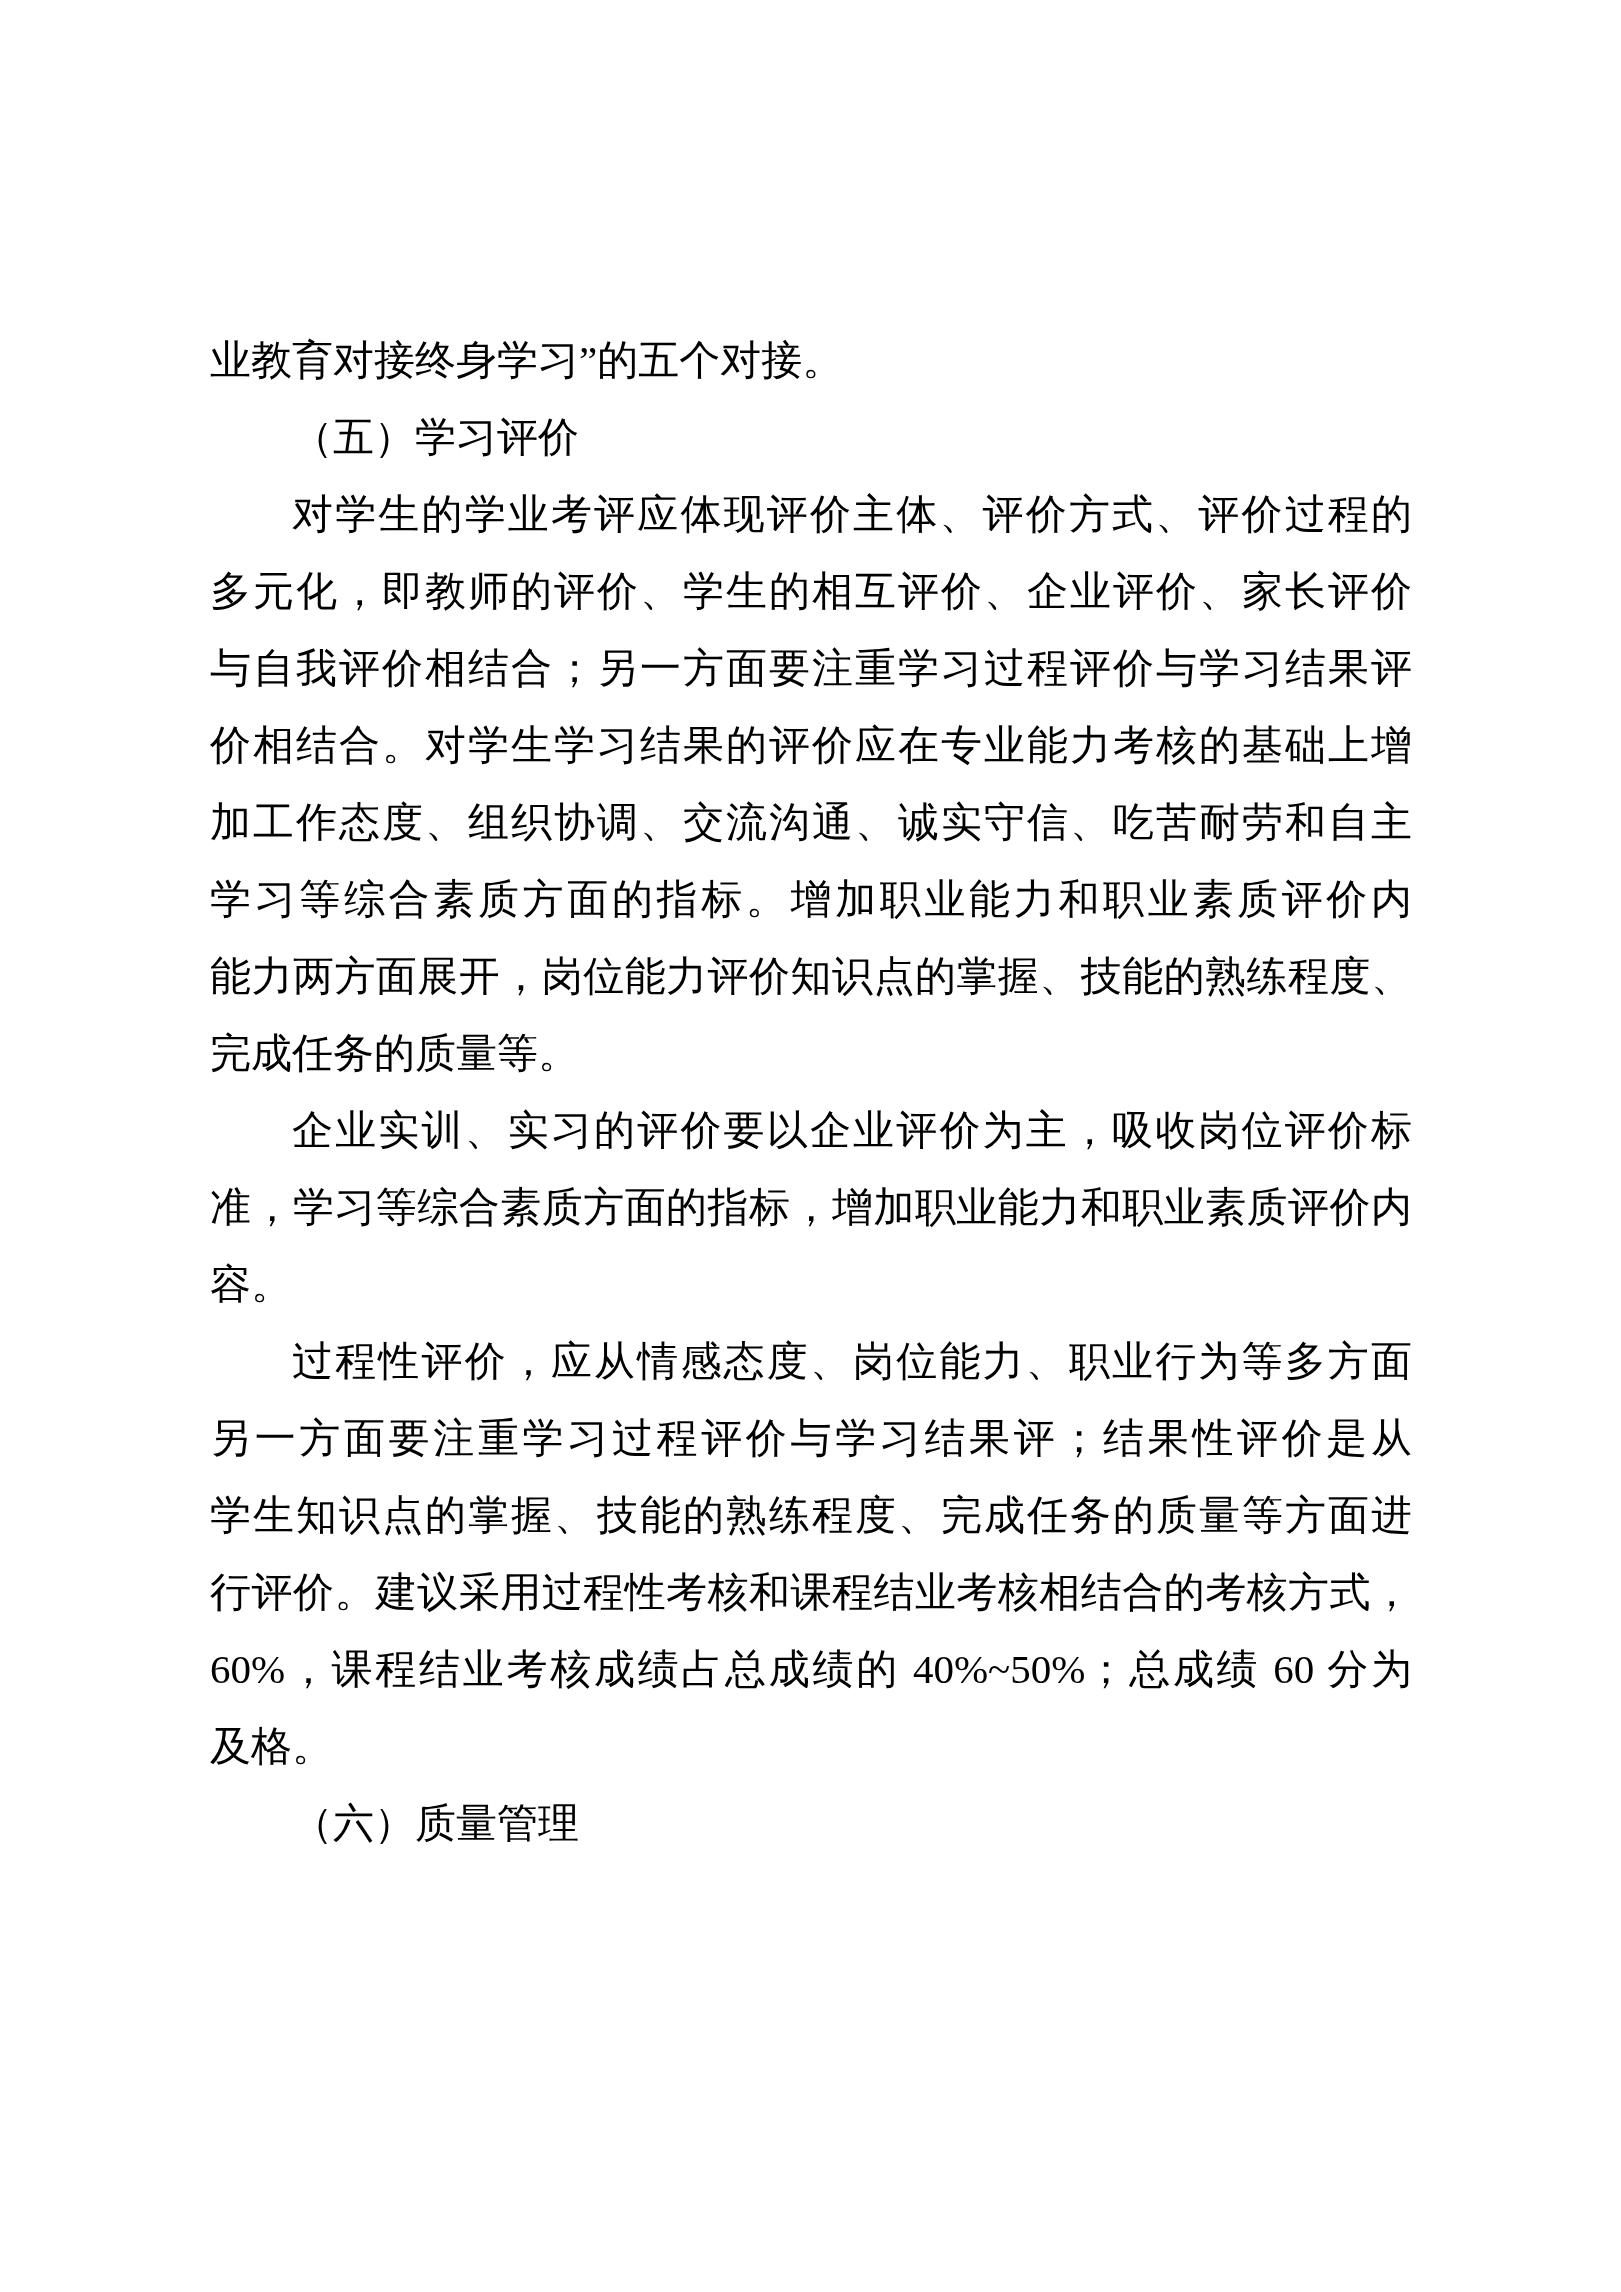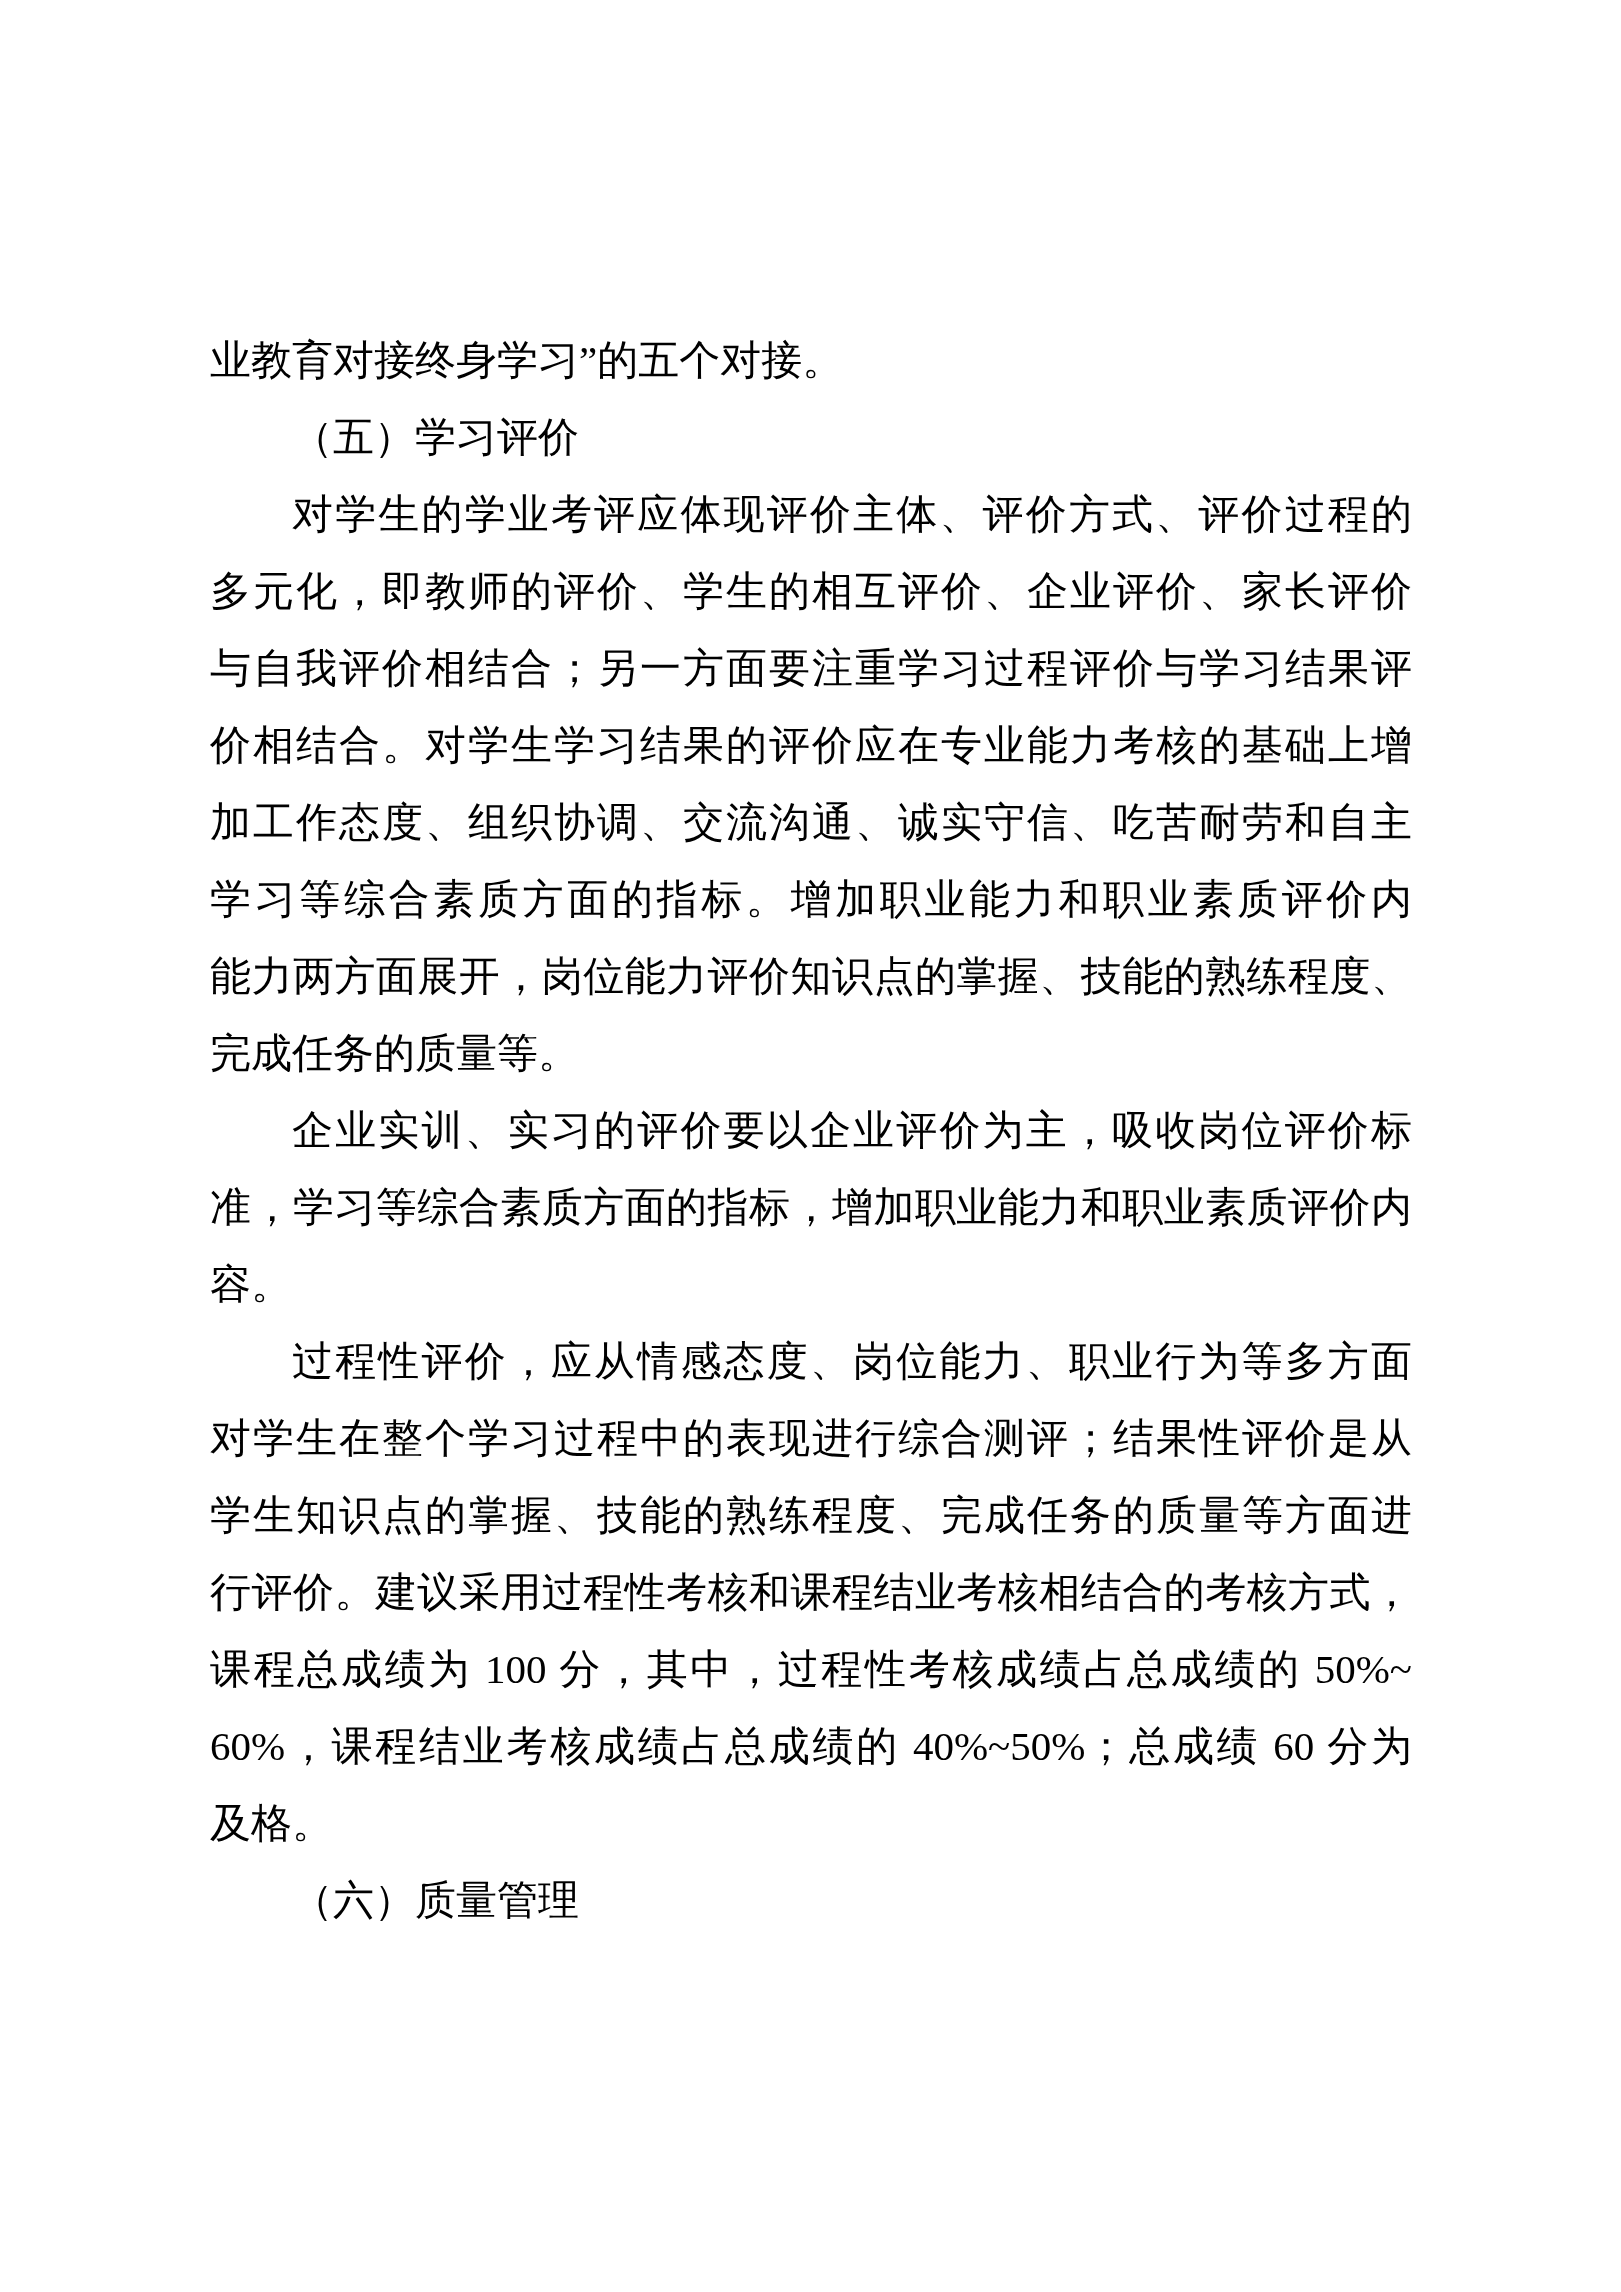--- a/index.html
+++ b/index.html
@@ -50,22 +50,21 @@
       <div class="line just">与自我评价相结合；另一方面要注重学习过程评价与学习结果评</div>
       <div class="line just">价相结合。对学生学习结果的评价应在专业能力考核的基础上增</div>
       <div class="line just">加工作态度、组织协调、交流沟通、诚实守信、吃苦耐劳和自主</div>
       <div class="line just">学习等综合素质方面的指标。增加职业能力和职业素质评价内</div>
       <div class="line just">能力两方面展开，岗位能力评价知识点的掌握、技能的熟练程度、</div>
       <div class="line">完成任务的质量等。</div>
       <div class="line indent just">企业实训、实习的评价要以企业评价为主，吸收岗位评价标</div>
       <div class="line just">准，学习等综合素质方面的指标，增加职业能力和职业素质评价内</div>
       <div class="line">容。</div>
       <div class="line indent just">过程性评价，应从情感态度、岗位能力、职业行为等多方面</div>
-      <div class="line just">对学生在整个学习过程中的表现进行综合测评；结果性评价是从</div>
+      <div class="line just">另一方面要注重学习过程评价与学习结果评；结果性评价是从</div>
       <div class="line just">学生知识点的掌握、技能的熟练程度、完成任务的质量等方面进</div>
       <div class="line just">行评价。建议采用过程性考核和课程结业考核相结合的考核方式，</div>
-      <div class="line just">课程总成绩为 100 分，其中，过程性考核成绩占总成绩的 50%~</div>
       <div class="line just">60%，课程结业考核成绩占总成绩的 40%~50%；总成绩 60 分为</div>
       <div class="line">及格。</div>
       <div class="line indent">（六）质量管理</div>
     </div>
 </div>
 
 
 </body></html>

